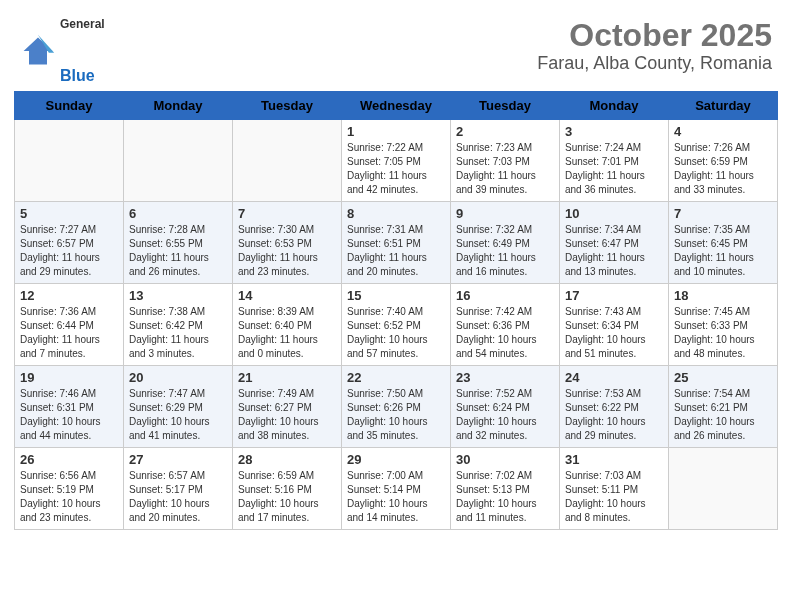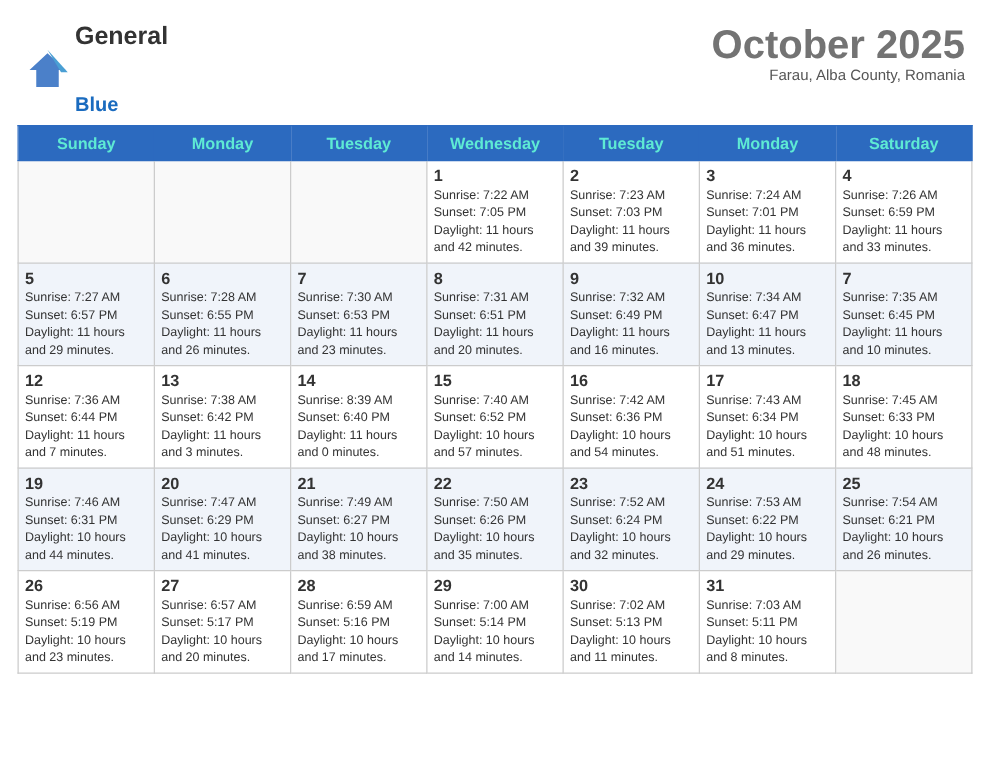--- a/index.html
+++ b/index.html
@@ -20,21 +20,21 @@
       display: flex;
       align-items: center;
       gap: 4px;
     }
     .logo-text {
       display: flex;
       flex-direction: column;
       line-height: 1.1;
     }
     .logo-general {
-      font-size: 20px;
+      font-size: 12px;
       font-weight: bold;
       color: #333;
     }
     .logo-blue {
       font-size: 16px;
       font-weight: bold;
       color: #1a6bbf;
       margin-top: 36px;
     }
     .logo-icon {
@@ -44,32 +44,32 @@
     .title-section {
       text-align: right;
     }
     .month-title {
       font-size: 32px;
       font-weight: bold;
       color: #737373;
       line-height: 1.1;
     }
     .subtitle {
-      font-size: 12px;
+      font-size: 18px;
       color: #555;
     }
     table {
       width: 100%;
       border-collapse: collapse;
       margin: 0 4px;
       width: calc(100% - 8px);
     }
     th {
       background-color: #2c6abf;
-      color: #5eead4;
+      color: #000000;
       text-align: center;
       padding: 6px 4px;
       font-size: 13px;
       font-weight: bold;
       border: 1px solid #2c6abf;
     }
     td {
       border: 1px solid #ccc;
       vertical-align: top;
       padding: 4px 5px;

